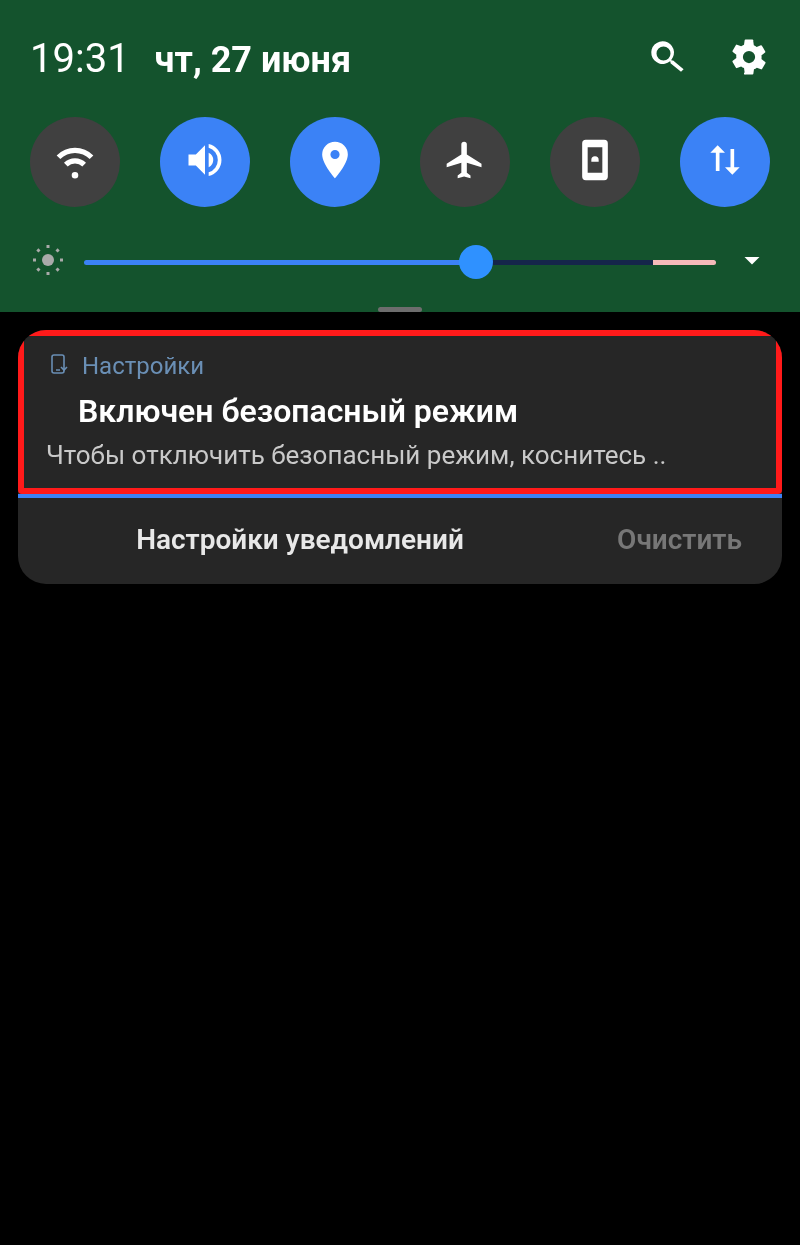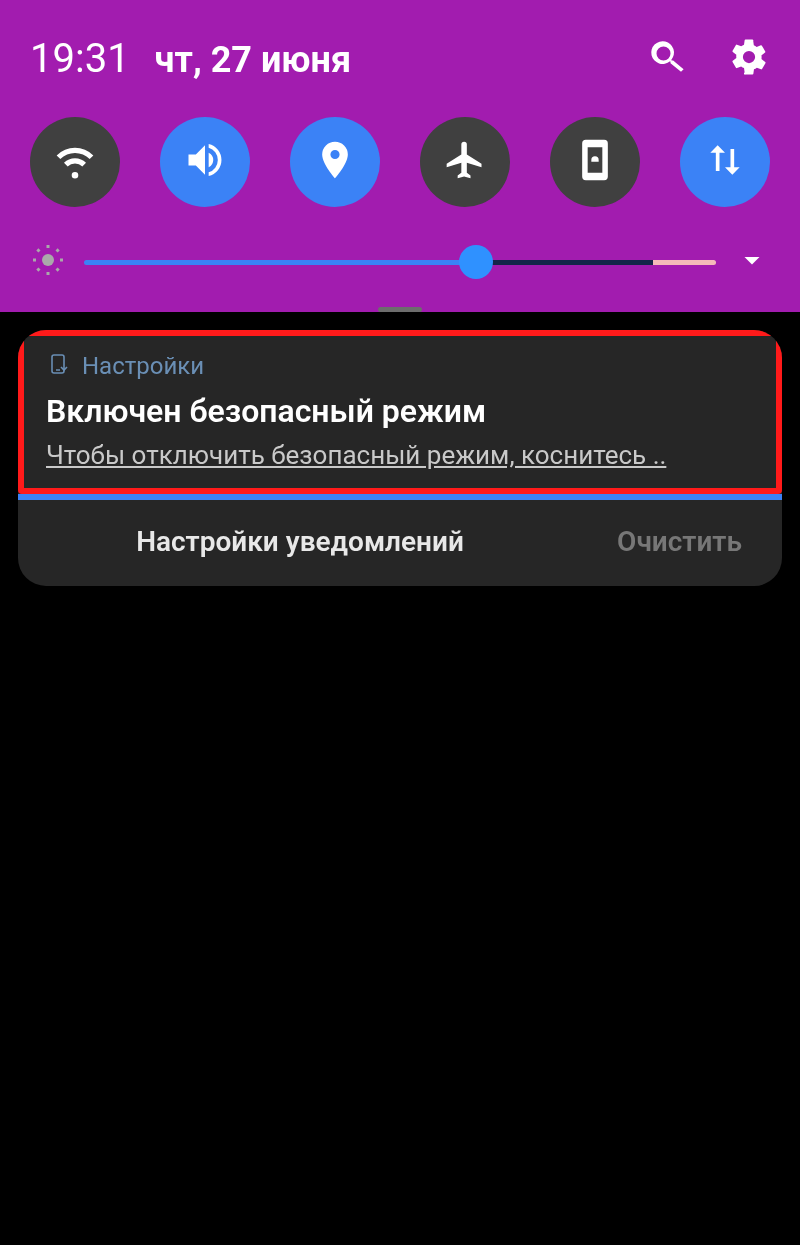--- a/index.html
+++ b/index.html
@@ -7,21 +7,21 @@
     width: 800px;
     height: 1245px;
     background: #000;
     font-family: -apple-system, BlinkMacSystemFont, "Segoe UI", Roboto, Arial, sans-serif;
     overflow: hidden;
     color: #fff;
   }
 
   
   .qs-panel {
-    background: #a21caf;
+    background: #14532d;
     padding: 35px 30px 0 30px;
   }
 
   .qs-header {
     display: flex;
     align-items: center;
     justify-content: space-between;
     margin-bottom: 35px;
   }
   .qs-time-date {
@@ -129,34 +129,34 @@
   .notif-app-icon svg { width: 24px; height: 24px; stroke: #6a8fb5; fill: none; }
   .notif-app-name {
     font-size: 24px;
     color: #6a8fb5;
   }
   .notif-title {
     font-size: 32px;
     font-weight: 600;
     color: #fff;
     margin-bottom: 10px;
+    margin-left: 32px;
   }
   .notif-body {
     font-size: 26px;
     color: #c9c9c9;
     white-space: nowrap;
     overflow: hidden;
-    text-decoration: underline;
   }
   .notif-footer {
     display: flex;
     align-items: center;
     justify-content: space-between;
     padding: 25px 40px 28px 40px;
-    border-top: 6px solid #3b82f6;
+    border-top: 4px solid #3b82f6;
   }
   .notif-settings-btn {
     font-size: 28px;
     font-weight: 600;
     color: #e8e8e8;
     flex: 1;
     text-align: center;
   }
   .notif-clear-btn {
     font-size: 28px;

